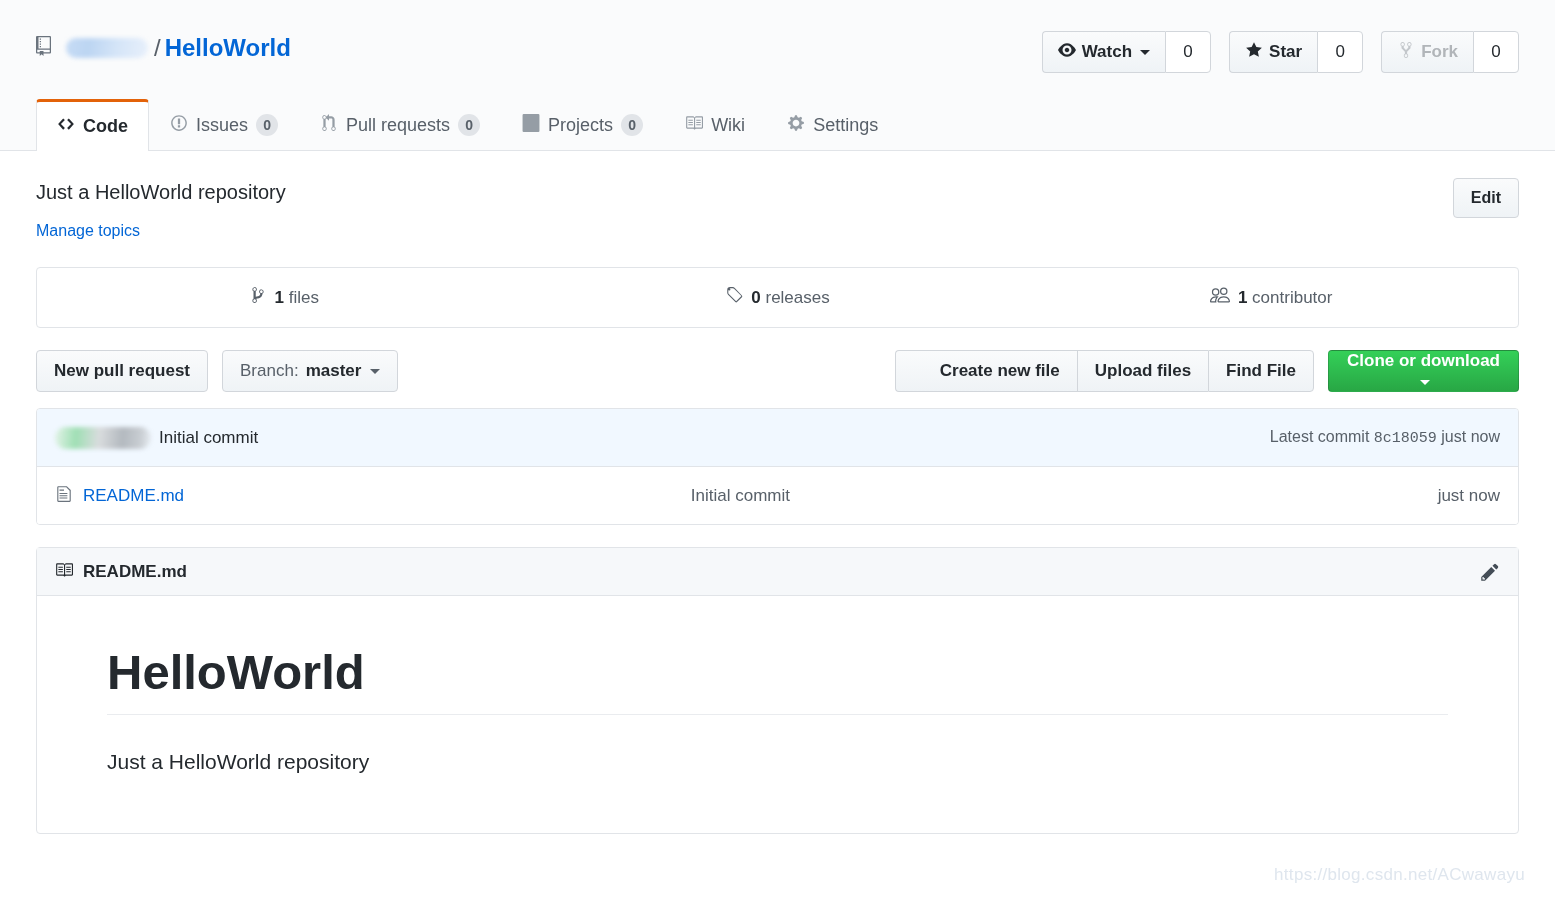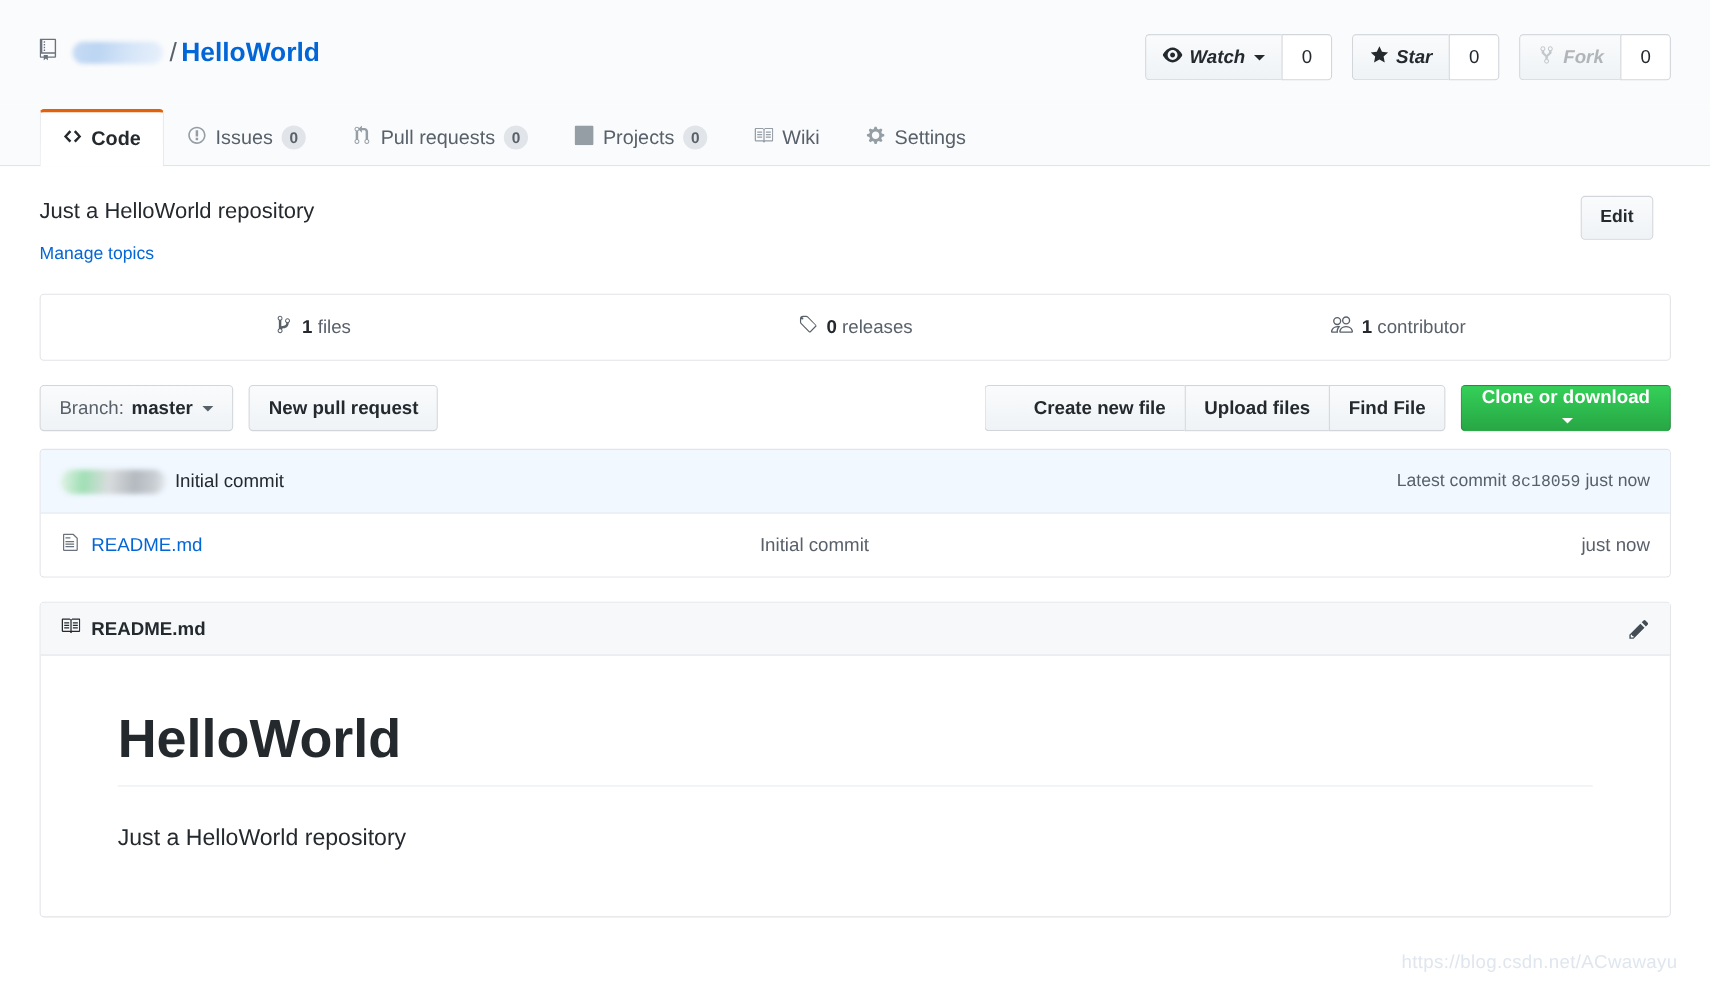--- a/index.html
+++ b/index.html
@@ -43,21 +43,21 @@
   .social { position: absolute; right: 36px; top: 31px; display: flex; gap: 18px; }
   .btn-group { display: flex; }
   .btn-social {
     display: flex; align-items: center; gap: 6px;
     height: 42px; padding: 0 15px;
     background: linear-gradient(#fafbfc,#eff3f6);
     border: 1px solid #d2d6db;
     border-right: none;
     border-radius: 4px 0 0 4px;
     font-size: 17px; font-weight: bold; color: #24292e;
-    cursor: pointer; white-space: nowrap; font-style: italic;
+    cursor: pointer; white-space: nowrap;
   }
   .btn-social.disabled { color: #b1b5b9; cursor: default; }
   .btn-social.disabled svg { fill: #c3c7cb; }
   .count-box {
     display: flex; align-items: center; justify-content: center;
     min-width: 46px; height: 42px; padding: 0 12px;
     background: #fff; border: 1px solid #d2d6db;
     border-radius: 0 4px 4px 0;
     font-size: 17px; color: #24292e;
     cursor: pointer;
@@ -112,21 +112,21 @@
   
   .main { padding: 0 36px; }
 
   .desc-row { position: relative; padding-top: 28px; }
   .desc-text { font-size: 20px; color: #24292e; line-height: 26px; }
   .manage-topics {
     display: inline-block; margin-top: 17px;
     font-size: 16px; color: #0366d6; cursor: pointer;
   }
   .btn-edit {
-    position: absolute; right: 16px; top: 27px;
+    position: absolute; right: 0; top: 27px;
     height: 40px; padding: 0 17px;
     background: linear-gradient(#fafbfc,#eff3f6);
     border: 1px solid #d2d6db; border-radius: 4px;
     font-size: 16px; font-weight: bold; color: #24292e;
     cursor: pointer;
   }
 
   
   .overview {
     margin-top: 27px;
@@ -416,26 +416,26 @@
             <path d="M15 14s1 0 1-1-1-4-5-4-5 3-5 4 1 1 1 1h8zm-7.978-1A.261.261 0 0 1 7 12.996c.001-.264.167-1.03.76-1.72C8.312 10.629 9.282 10 11 10c1.717 0 2.687.63 3.24 1.276.593.69.758 1.457.76 1.72l-.008.002a.274.274 0 0 1-.014.002H7.022zM11 7a2 2 0 1 0 0-4 2 2 0 0 0 0 4zm3-2a3 3 0 1 1-6 0 3 3 0 0 1 6 0zM6.936 9.28a5.88 5.88 0 0 0-1.23-.247A7.35 7.35 0 0 0 5 9c-4 0-5 3-5 4 0 .667.333 1 1 1h4.216A2.238 2.238 0 0 1 5 13c0-1.01.377-2.042 1.09-2.904.243-.294.526-.569.846-.816zM4.92 10A5.493 5.493 0 0 0 4 13H1c0-.26.164-1.03.76-1.724.545-.636 1.492-1.256 3.16-1.275zM1.5 5.5a3 3 0 1 1 6 0 3 3 0 0 1-6 0zm3-2a2 2 0 1 0 0 4 2 2 0 0 0 0-4z"></path>
           </svg>
         </span>
         <span><b>1</b> <span>contributor</span></span>
       </div>
 
     </div>
 
     <div class="actionbar">
       <div class="actions-left">
+        <button class="btn">New pull request</button>
         <button class="btn btn-branch">
           <span>Branch:</span>
           <b>master</b>
           <span class="caret"></span>
         </button>
-        <button class="btn">New pull request</button>
       </div>
 
       <div class="actions-right">
         <div class="seg-group">
           <button class="btn">Create new file</button>
           <button class="btn">Upload files</button>
           <button class="btn">Find File</button>
         </div>
         <button class="btn-green">
           <span>Clone or download</span>

